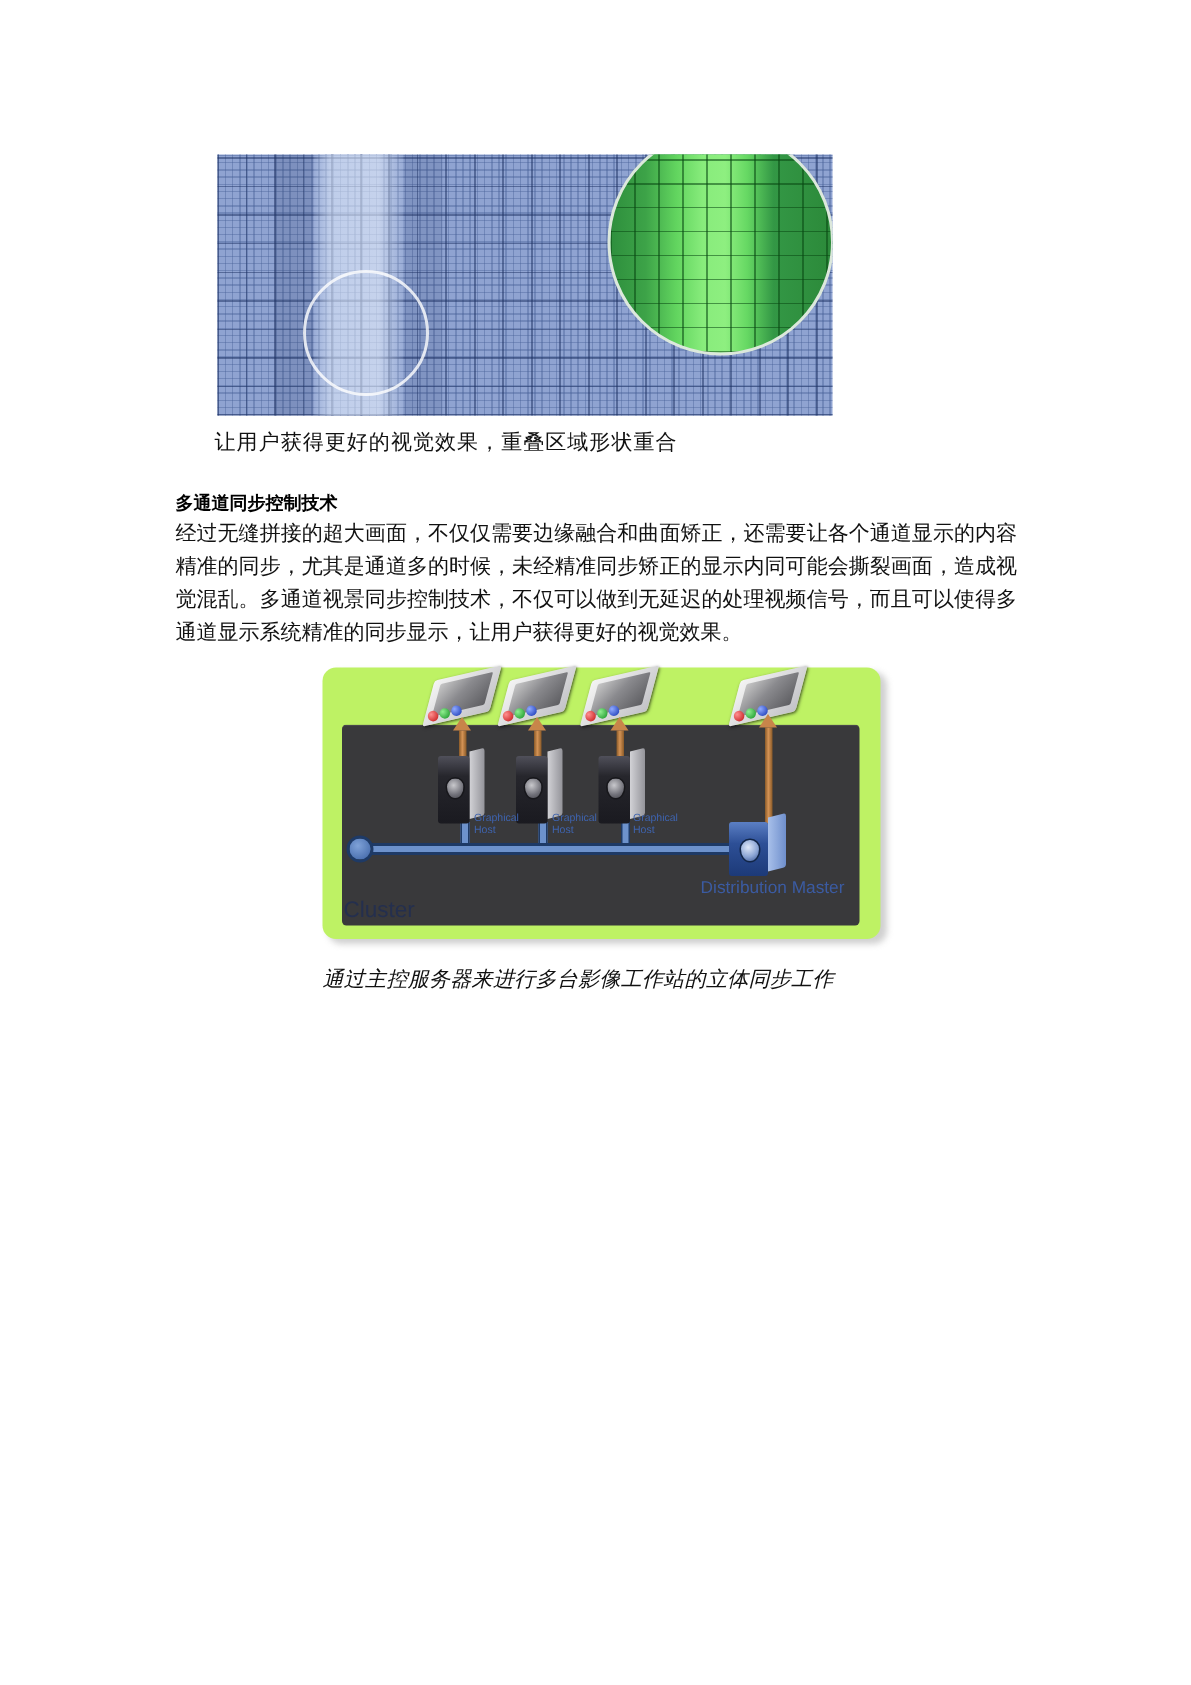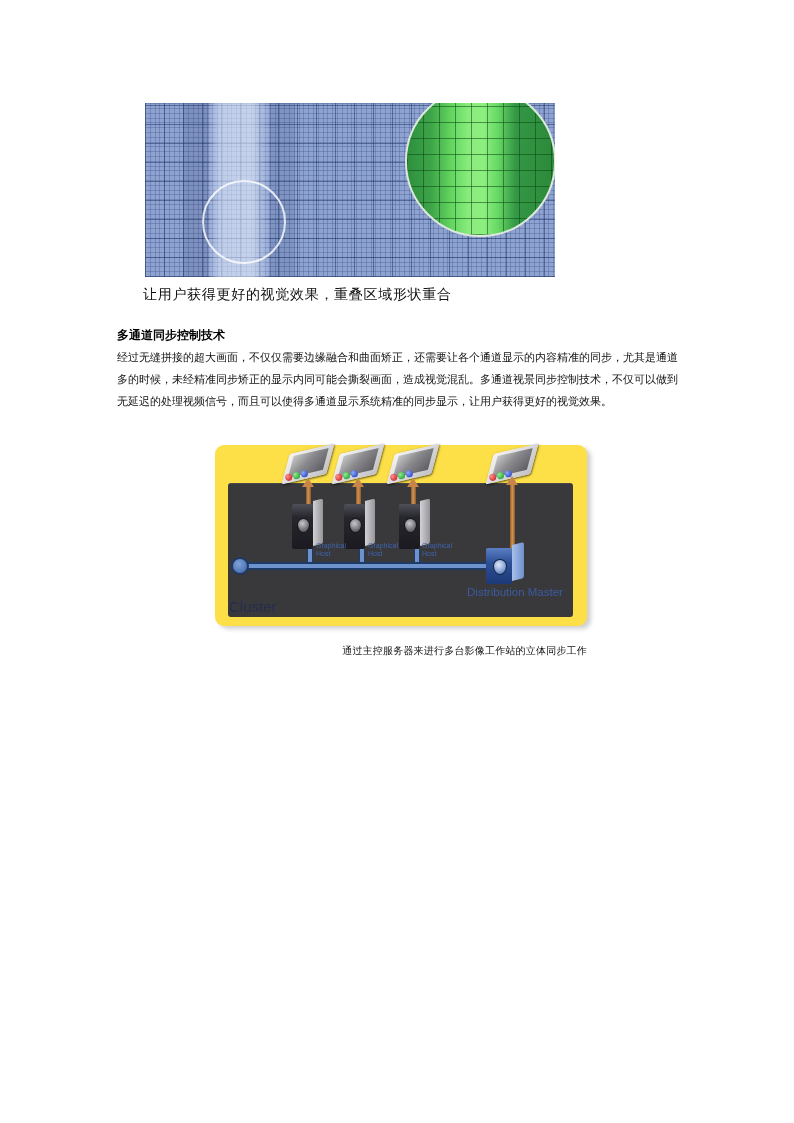--- a/index.html
+++ b/index.html
@@ -40,27 +40,27 @@
 
   .caption1 { position:absolute; left:143px; top:286px; font-size:14px; letter-spacing:0.7px; }
 
   
   .heading {
     position:absolute; left:117px; top:327px; font-size:12px; font-weight:bold;
     font-family:"Liberation Sans","DejaVu Sans",sans-serif; color:#000;
   }
   .paragraph {
     position:absolute; left:117px; top:346px; width:561px;
-    font-size:11px; line-height:22px; text-align:justify;
+    font-size:14px; line-height:22px; text-align:justify;
   }
 
   
   .diagram {
     position:absolute; left:215px; top:445px; width:372px; height:181px;
-    background:#fde047; border-radius:9px;
+    background:#bef264; border-radius:9px;
     box-shadow:4px 3px 4px rgba(150,150,150,0.45);
   }
   .diagram-panel {
     position:absolute; left:13px; top:38px; width:345px; height:133px;
     background:#39393b; border-top:1px solid #48484b; border-radius:3px;
   }
 
   .monitor { position:absolute; top:5px; width:46px; height:28px; }
   .mon-panel {
     position:absolute; inset:0;
@@ -114,22 +114,22 @@
     transform-origin:top left; border-radius:0 2px 2px 0; }
   .master-shield { position:absolute; left:7px; top:14px; width:12px; height:14px;
     background:radial-gradient(circle at 40% 35%, #dfe8f8, #8aa4d4 55%, #33508e);
     border:1px solid #122648; border-radius:50% 50% 50% 50% / 45% 45% 58% 58%; }
   .master-label { position:absolute; left:230px; top:141px; width:140px; text-align:center;
     font-family:"Liberation Sans","DejaVu Sans",sans-serif; font-size:11.5px; color:#3b5ba2; }
 
   .cluster-label { position:absolute; left:14px; top:153px;
     font-family:"Liberation Sans","DejaVu Sans",sans-serif; font-size:15px; color:#242f4e; }
 
-  .caption2 { position:absolute; left:215px; top:644px; width:372px; text-align:right;
-    font-size:10px; letter-spacing:0.2px; }
+  .caption2 { position:absolute; left:215px; top:644px; width:372px; text-align:left;
+    font-size:14px; letter-spacing:0.2px;font-style:italic; }
 </style>
 </head>
 <body>
 
 <div class="page">
 
   <div class="photo1">
     <div class="band-dark-left"></div>
     <div class="band-light"></div>
     <div class="band-dark-right"></div>

